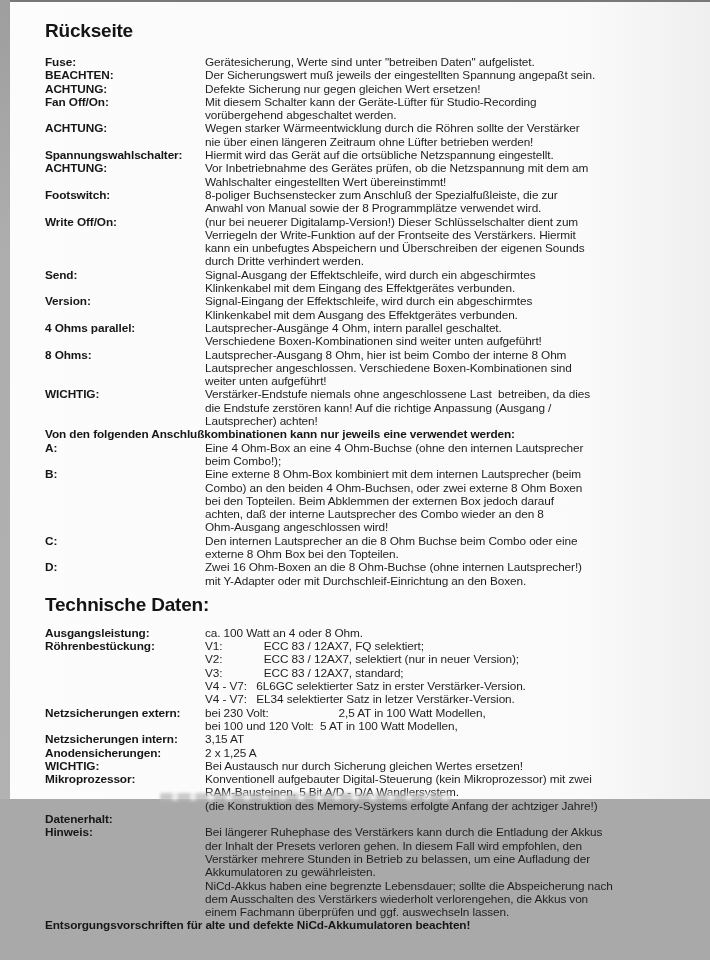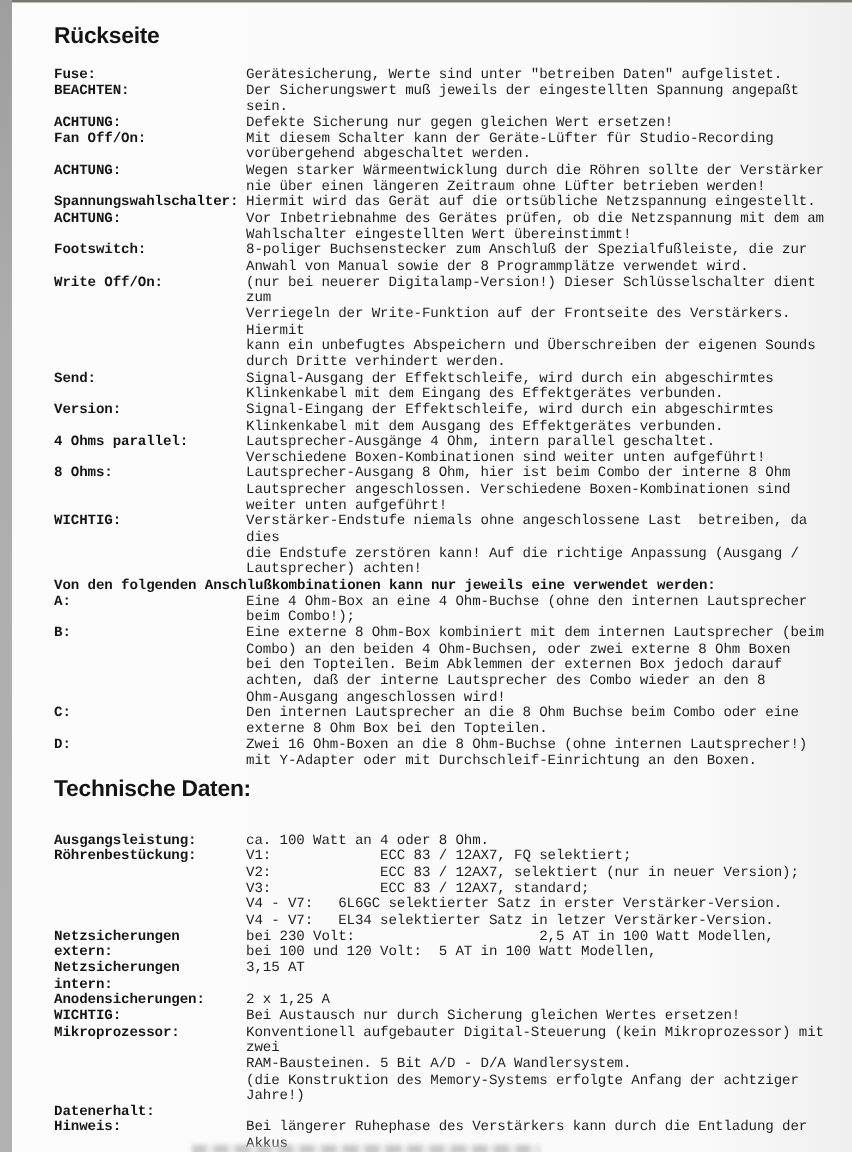--- a/index.html
+++ b/index.html
@@ -1,41 +1,41 @@
 <!DOCTYPE html>
 <html><head>
 <meta charset="utf-8">
 <style>
   html, body { margin:0; padding:0; }
   body {
     width:710px; height:960px; overflow:hidden;
     background:#a9a9a9;
     font-family:"Liberation Sans", sans-serif;
   }
-  .photo { position:relative; width:710px; height:960px; background:#fde047; }
+  .photo { position:relative; width:710px; height:799px; background:#000000; }
   .edge-left {
     position:absolute; left:0; top:0; bottom:0; width:10px;
     background:linear-gradient(180deg,#9e9e9e 0%, #adadad 30%, #b2b2b2 100%);
   }
   .page {
     position:absolute; left:10px; top:0; right:0; bottom:0;
     background:linear-gradient(90deg,#fcfcfc 0%, #fafafa 82%, #efefef 100%);
     border-top:2px solid #787878;
     box-sizing:border-box;
     padding:18px 0 0 35px;
     color:#1d1d1d;
   }
   h1 {
     font-size:19px; line-height:22px; font-weight:bold;
     letter-spacing:-0.2px; color:#141414;
     margin:0 0 14px 0;
   }
-  h1.h2 { margin-top:6px; margin-bottom:25px; }
+  h1.h2 { margin-top:6px; margin-bottom:11px; }
   .dl { }
-  .row { display:flex; align-items:flex-start;font-family:Liberation Mono, monospace; }
+  .row { display:flex; align-items:flex-start; }
   .label {
     flex:0 0 160px; font-weight:bold;
     font-size:11.8px; line-height:13.3px;
     letter-spacing:-0.1px; color:#161616;
   }
   .text {
     flex:1; white-space:pre-wrap;
     font-size:11.8px; line-height:13.3px;
     letter-spacing:-0.1px; color:#1f1f1f;
     padding-right:14px;

